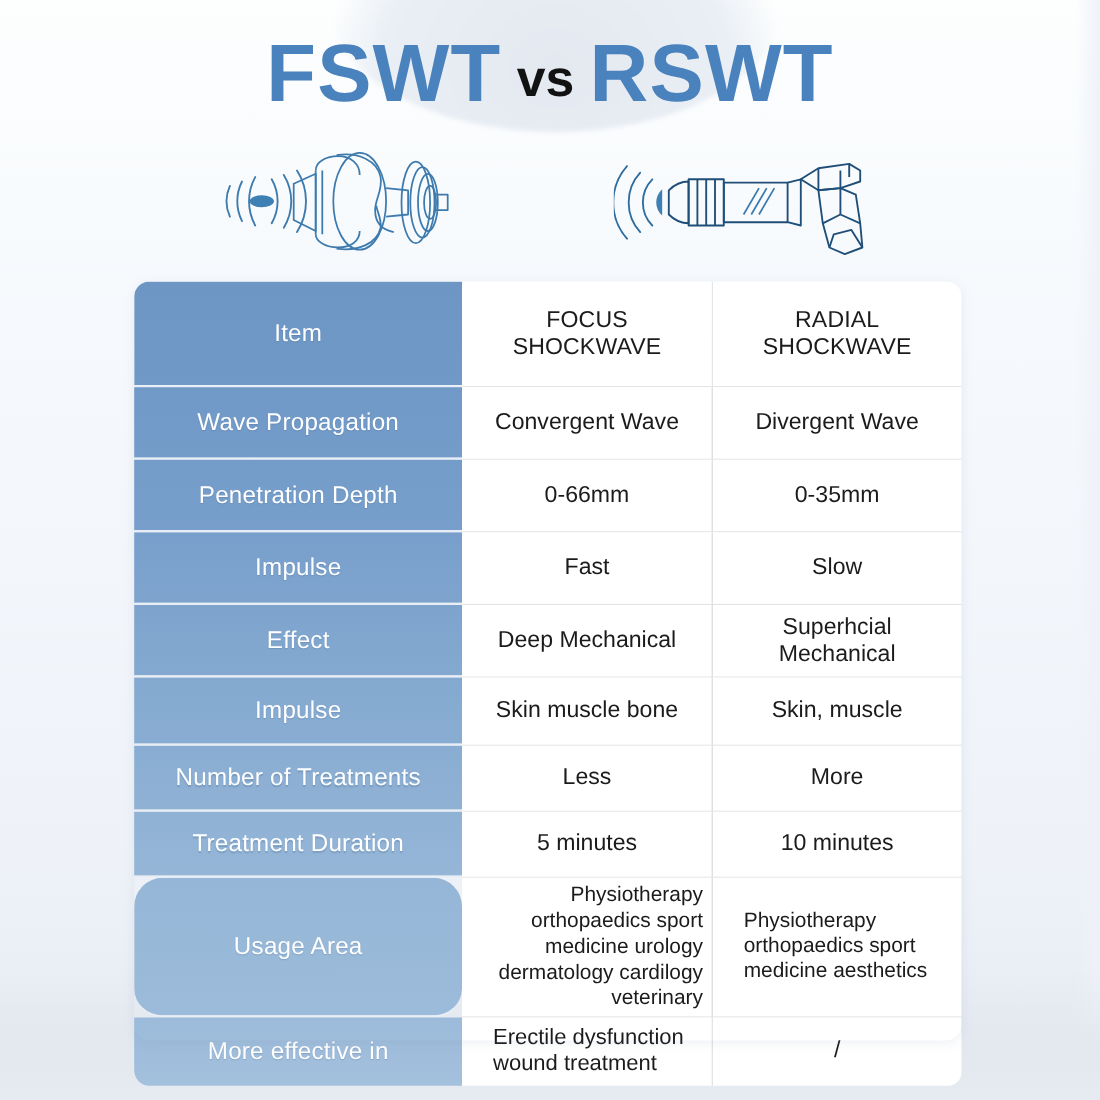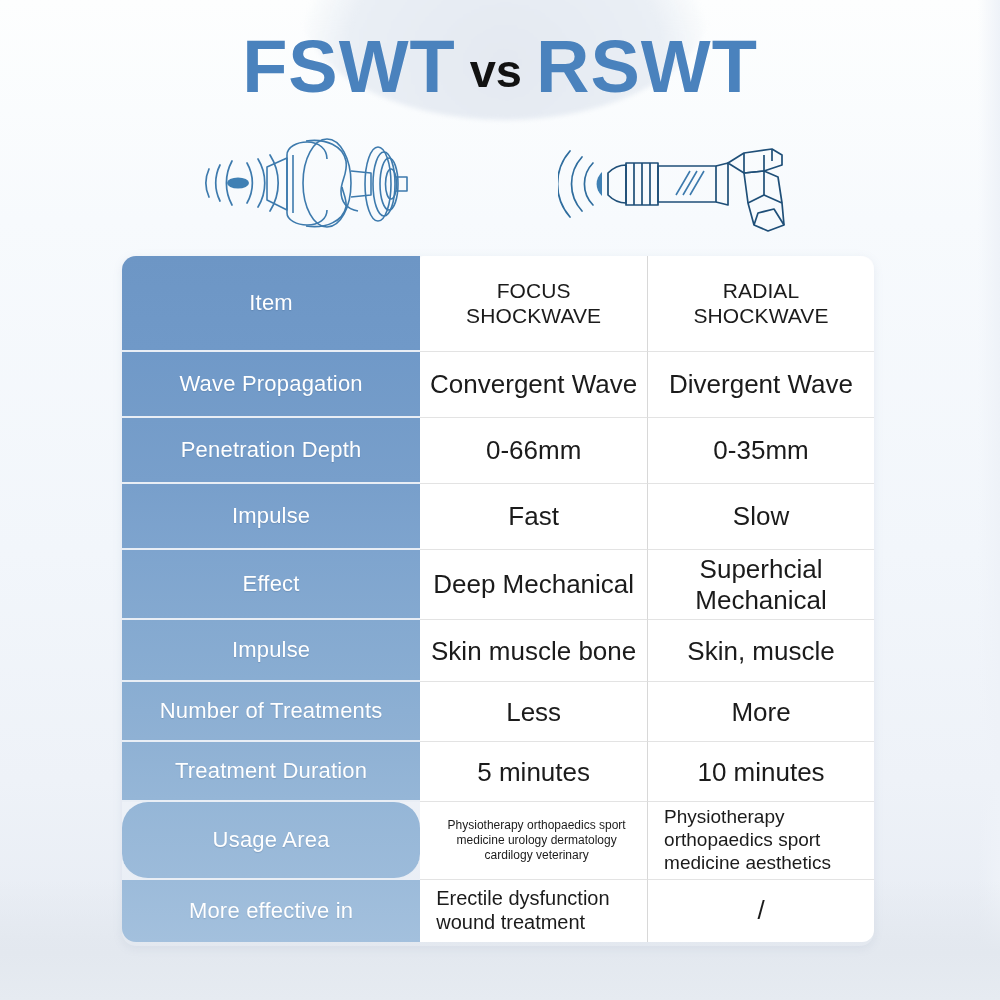--- a/index.html
+++ b/index.html
@@ -131,43 +131,43 @@
     border-bottom-left-radius: 14px;
     border-bottom: none;
     background: linear-gradient(180deg, #9ab3d2 0%, #a2bad6 100%);
   }
 
   
   .col-val {
     width: 226px;
     background: #ffffff;
     color: #1b1b1b;
-    font-size: 26px;
+    font-size: 21px;
     line-height: 1.18;
     border-bottom: 1px solid #e3e3e3;
     border-left: 1px solid #d8d8d8;
     padding: 4px 8px;
   }
   .col-val.first { border-left: none; }
   tr:first-child .col-val.first { border-top-left-radius: 4px; }
   tr:first-child .col-val.last  { border-top-right-radius: 12px; }
   tr:last-child  .col-val { border-bottom: none; }
   tr:last-child  .col-val.last  { border-bottom-right-radius: 12px; }
 
   .col-val.small {
-    font-size: 12px;
+    font-size: 19px;
     line-height: 1.24;
-    text-align: center;
+    text-align: right;
     padding-left: 14px;
   }
   .col-val.medium {
     font-size: 19px;
     line-height: 1.2;
     text-align: left;
-    padding-left: 16px;
+    padding-left: 28px;
   }
   .col-val.compact { font-size: 20px; line-height: 1.18; }
 
   .header-label { font-size: 21px; letter-spacing: 0.1px; }
 
   
   tr:nth-child(1) .col-item { background: linear-gradient(180deg,#6d96c5 0%,#7099c8 100%); }
   tr:nth-child(2) .col-item { background: linear-gradient(180deg,#7099c8 0%,#749cc9 100%); }
   tr:nth-child(3) .col-item { background: linear-gradient(180deg,#749cc9 0%,#789fcb 100%); }
   tr:nth-child(4) .col-item { background: linear-gradient(180deg,#789fcb 0%,#7ea4ce 100%); }

